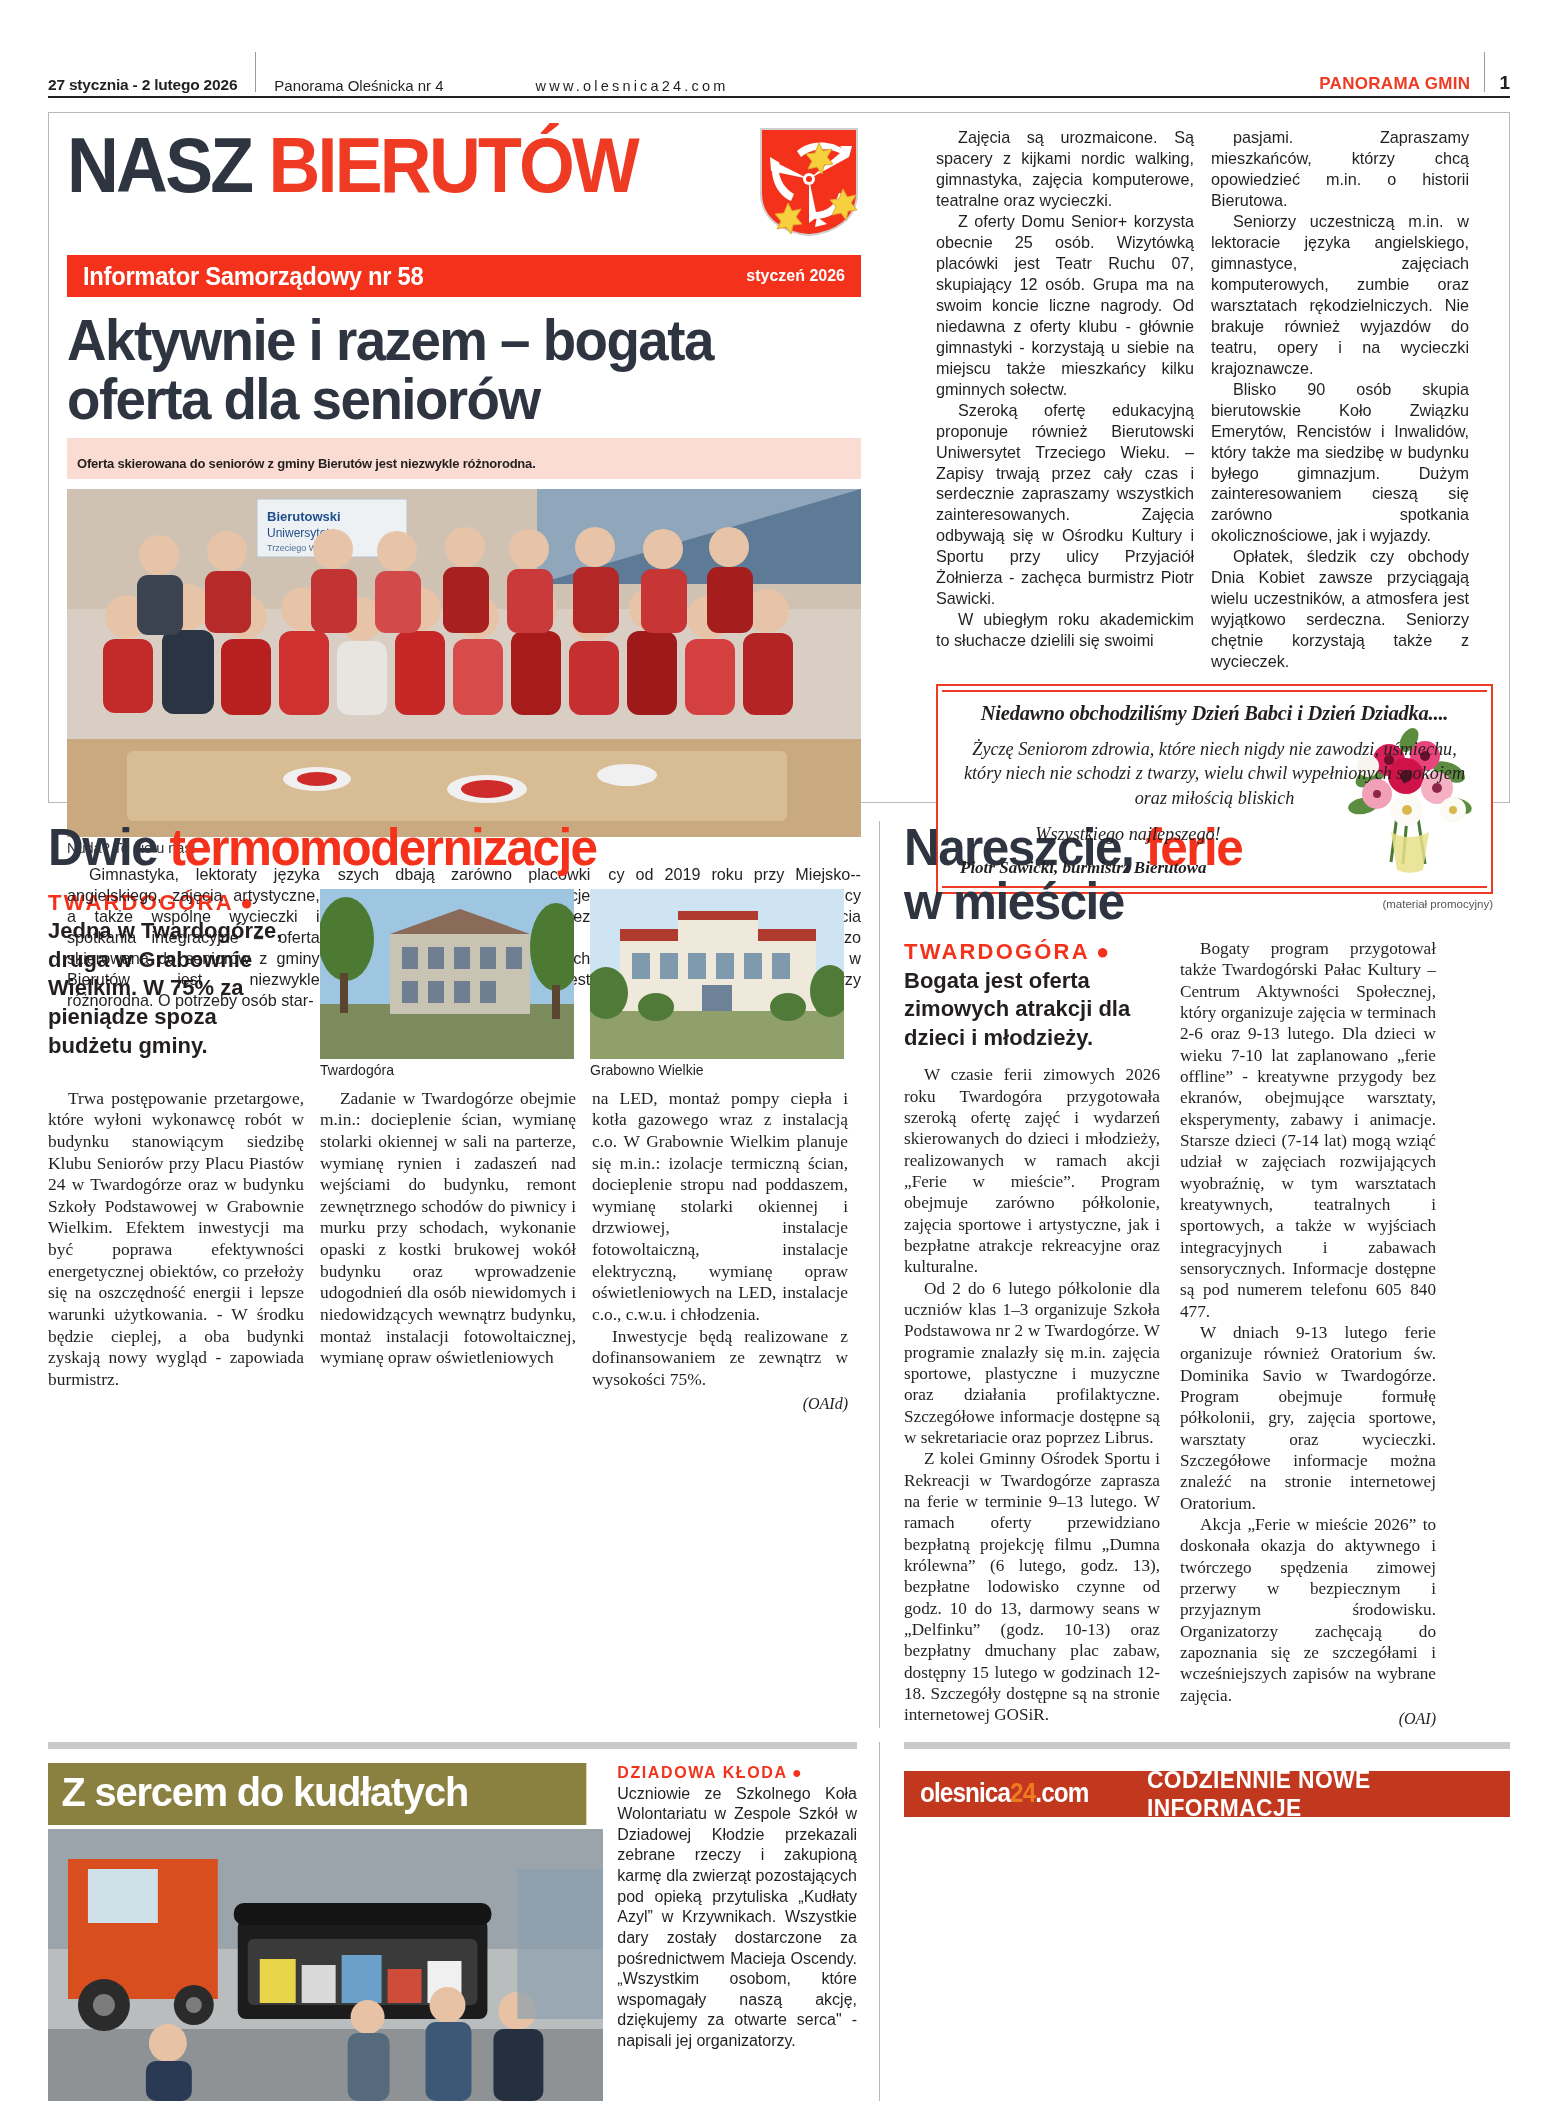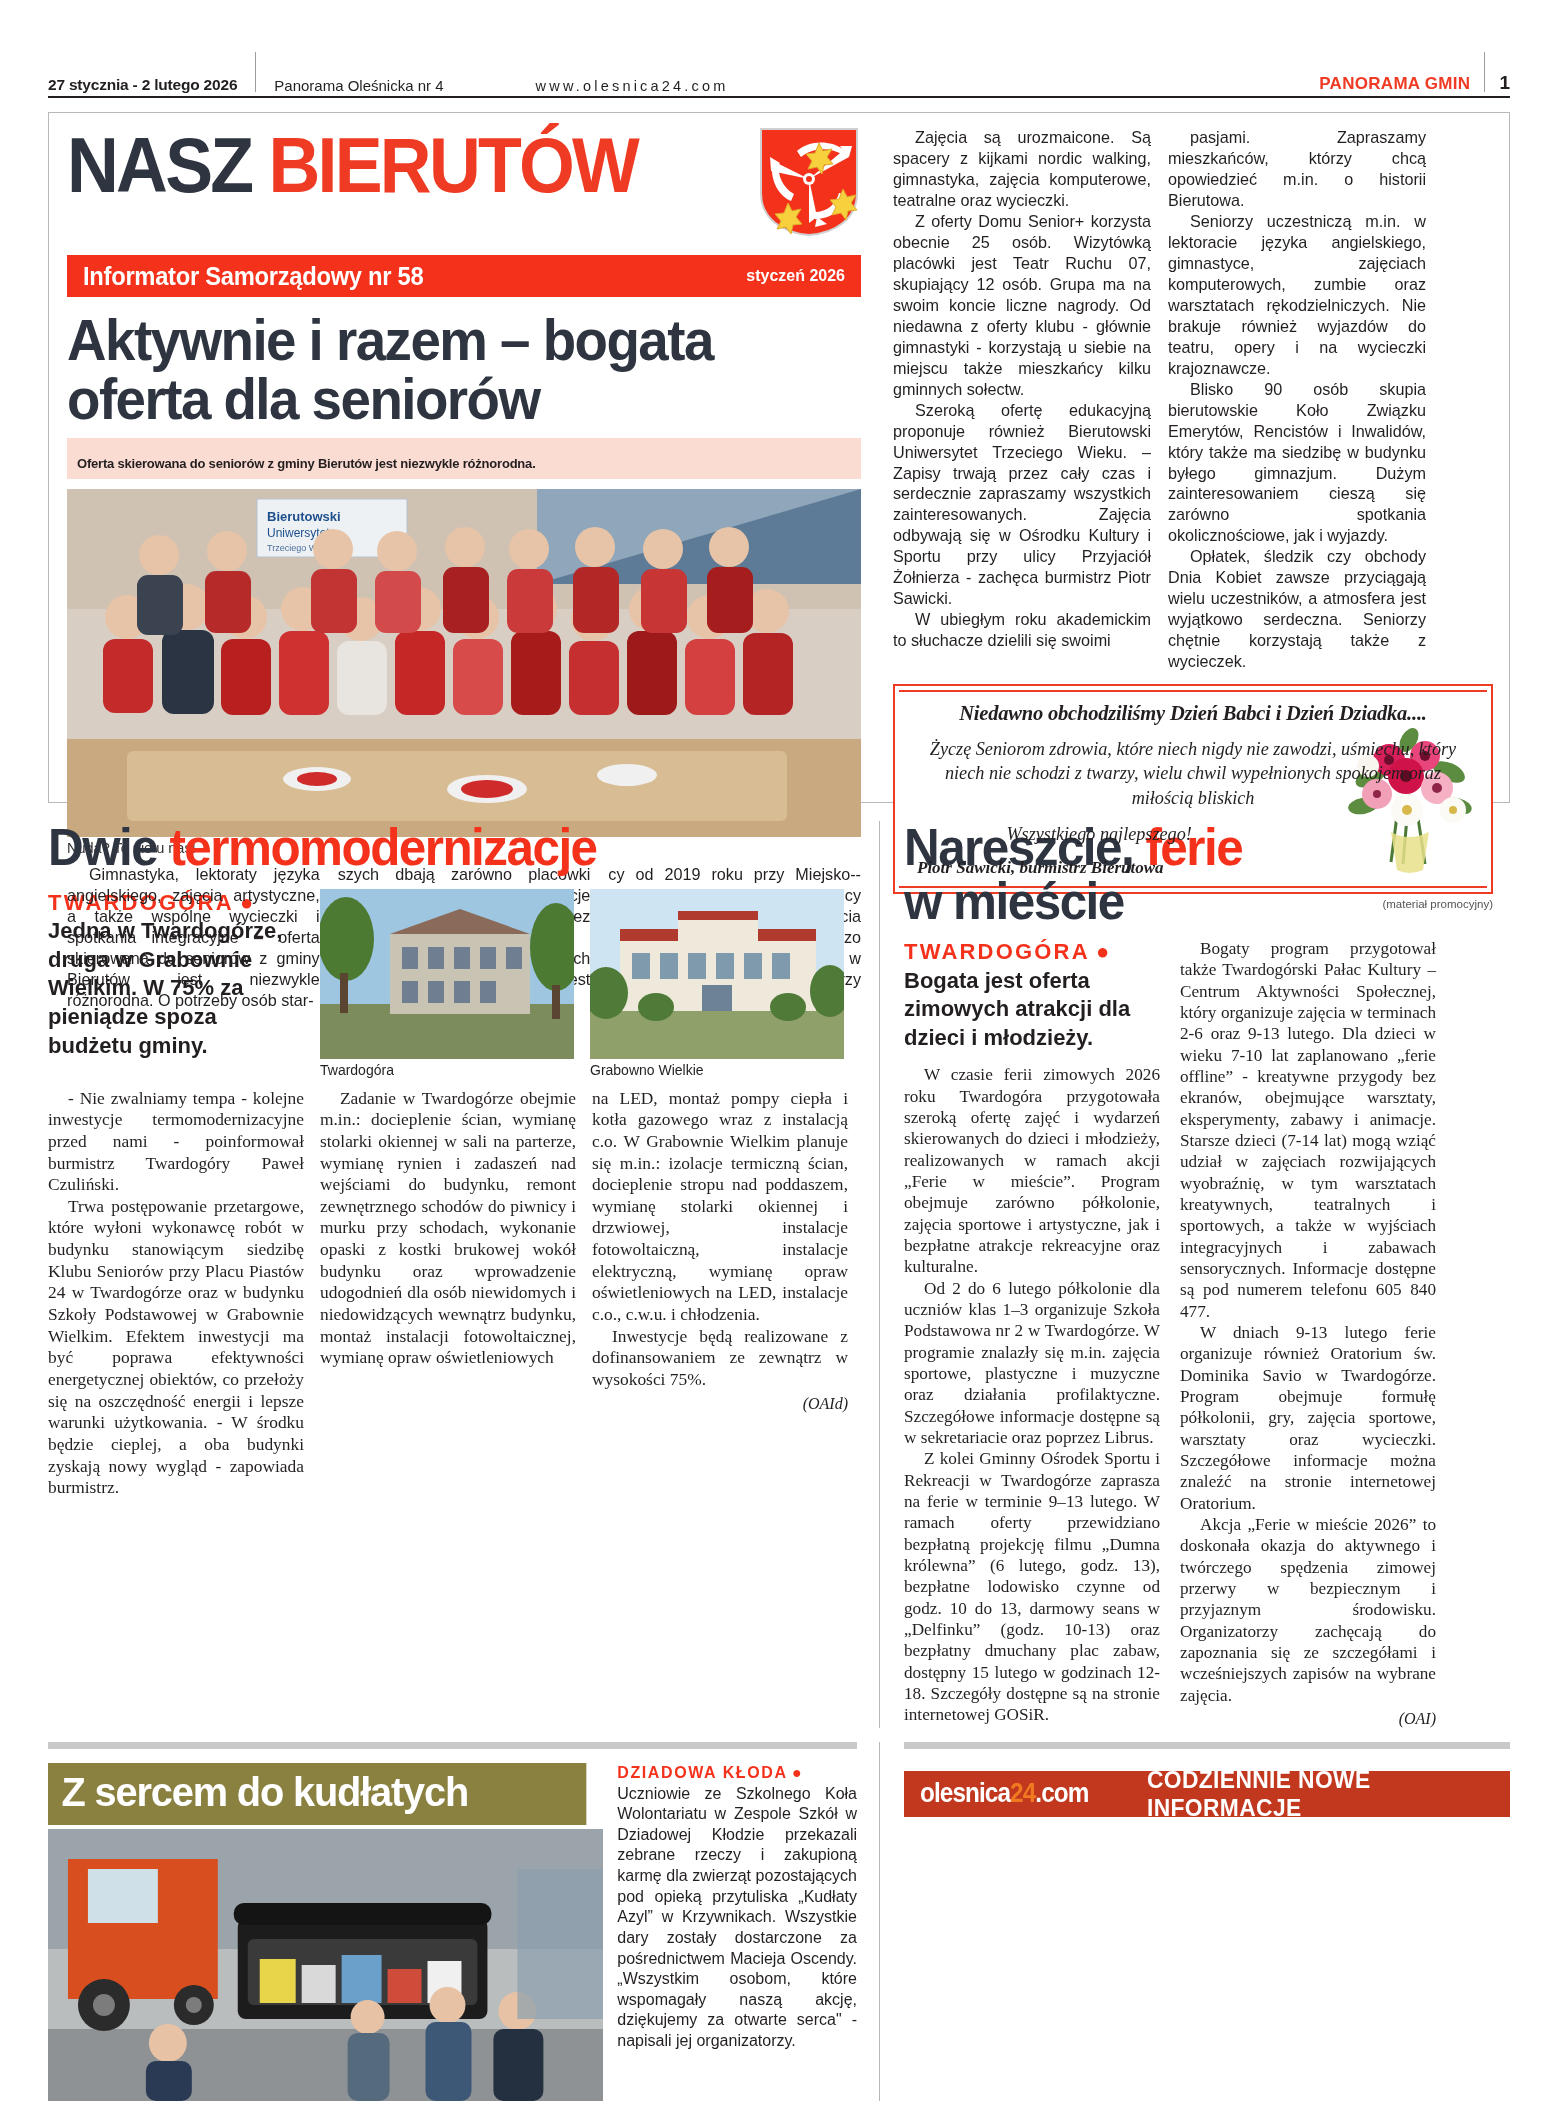--- a/index.html
+++ b/index.html
@@ -30,20 +30,21 @@
   .topbar .pageno{font-weight:bold;font-size:19px;}
 
   
   .lead-frame{
     margin-top:14px;
     border:1px solid #b8b8b8;
     padding:0;
     display:flex;
     height:691px;
     box-sizing:border-box;
+    gap:43px;
   }
   .lead-left{width:828px;box-sizing:border-box;padding:16px 16px 10px 18px;position:relative;}
   .lead-right{flex:1;box-sizing:border-box;padding:14px 16px 10px 16px;display:flex;flex-direction:column;}
 
   .brand{display:flex;align-items:flex-start;}
   .brand-title{
     font-family:"Liberation Sans", sans-serif;
     font-weight:bold;font-size:78px;line-height:.93;
     letter-spacing:-3px;
     transform:scaleX(.92);transform-origin:left top;
@@ -434,21 +435,20 @@
                   <ellipse cx="198" cy="118" rx="18" ry="14"></ellipse>
               </g>
             </svg>
           </div>
           <div class="cp">Grabowno Wielkie</div>
         </div>
       </div>
 
       <div class="tm-body">
         <div class="c">
-          <p class="serif">- Nie zwalniamy tempa - kolejne inwestycje termomodernizacyjne przed nami - poinformował burmistrz Twardogóry Paweł Czuliński.</p>
           <p class="serif">Trwa postępowanie przetargowe, które wyłoni wykonawcę robót w budynku stanowiącym siedzibę Klubu Seniorów przy Placu Piastów 24 w Twardogórze oraz w budynku Szkoły Podstawowej w Grabownie Wielkim. Efektem inwestycji ma być poprawa efektywności energetycznej obiektów, co przełoży się na oszczędność energii i lepsze warunki użytkowania. - W środku będzie cieplej, a oba budynki zyskają nowy wygląd - zapowiada burmistrz.</p>
         </div>
         <div class="c">
           <p class="serif">Zadanie w Twardogórze obejmie m.in.: docieplenie ścian, wymianę stolarki okiennej w sali na parterze, wymianę rynien i zadaszeń nad wejściami do budynku, remont zewnętrznego schodów do piwnicy i murku przy schodach, wykonanie opaski z kostki brukowej wokół budynku oraz wprowadzenie udogodnień dla osób niewidomych i niedowidzących wewnątrz budynku, montaż instalacji fotowoltaicznej, wymianę opraw oświetleniowych</p>
         </div>
         <div class="c">
           <p class="serif noind">na LED, montaż pompy ciepła i kotła gazowego wraz z instalacją c.o. W Grabownie Wielkim planuje się m.in.: izolacje termiczną ścian, docieplenie stropu nad poddaszem, wymianę stolarki okiennej i drzwiowej, instalacje fotowoltaiczną, instalacje elektryczną, wymianę opraw oświetleniowych na LED, instalacje c.o., c.w.u. i chłodzenia.</p>
           <p class="serif">Inwestycje będą realizowane z dofinansowaniem ze zewnątrz w wysokości 75%.</p>
           <div class="sign">(OAId)</div>
         </div>

